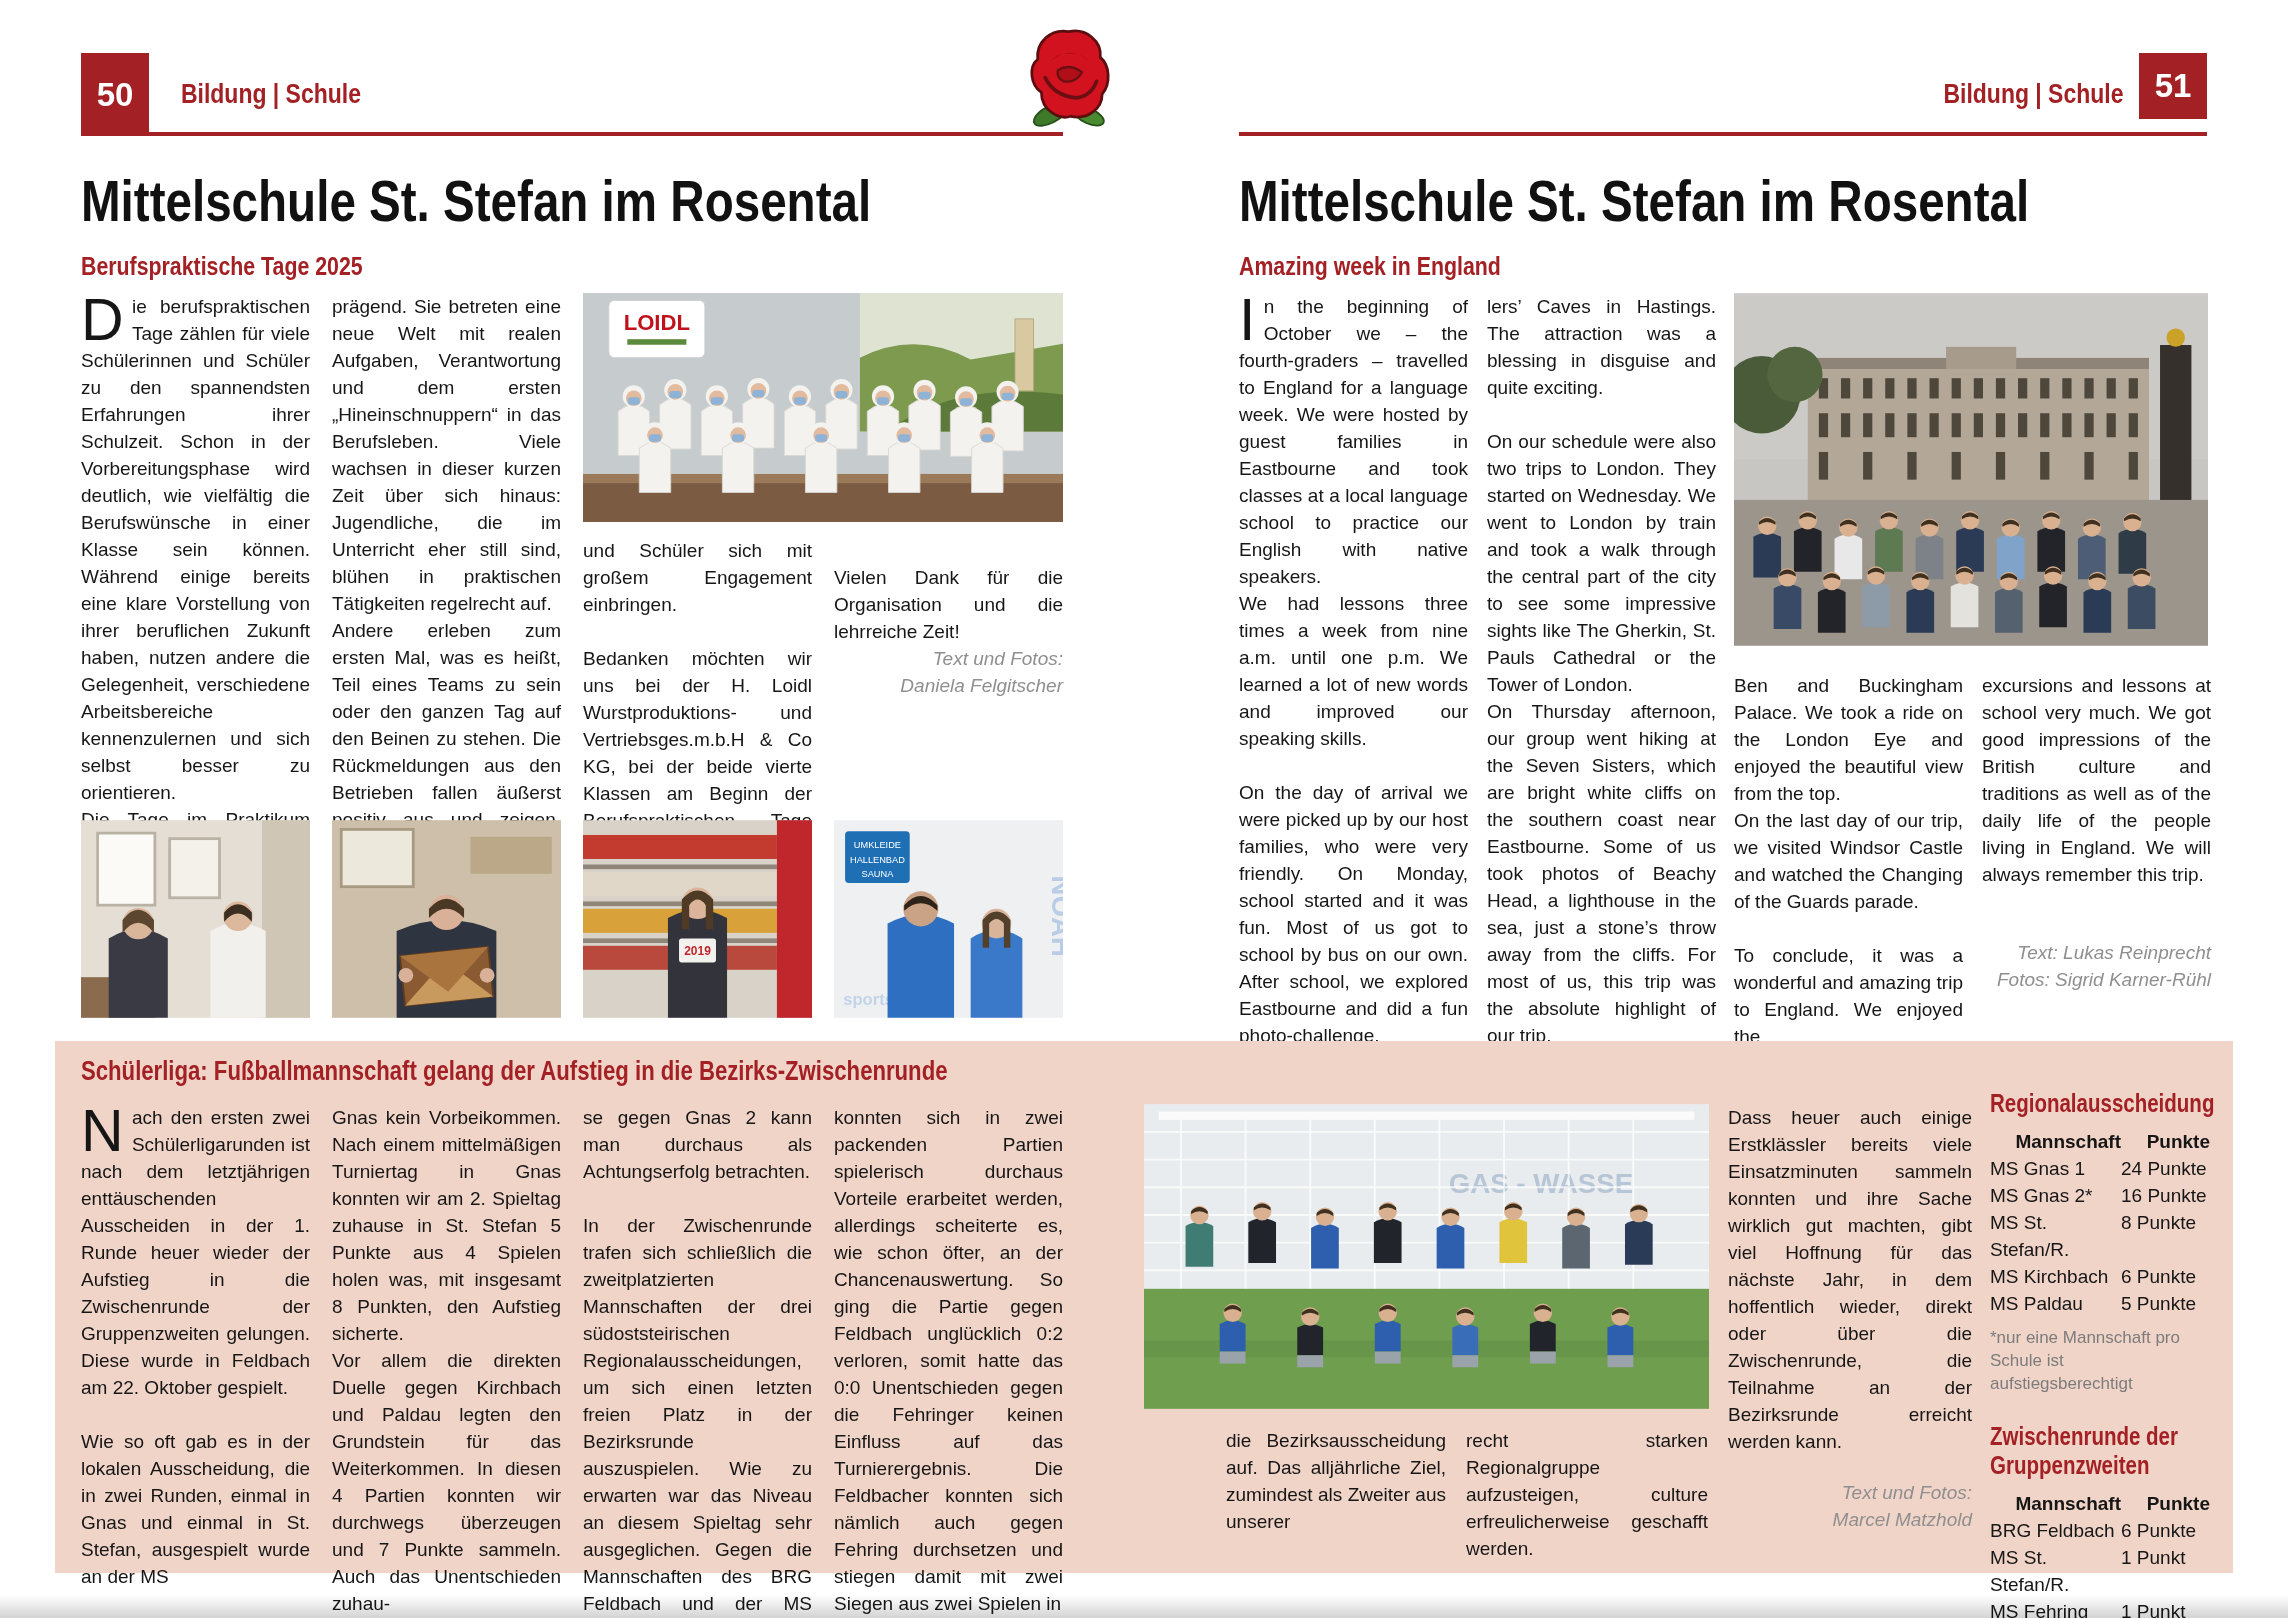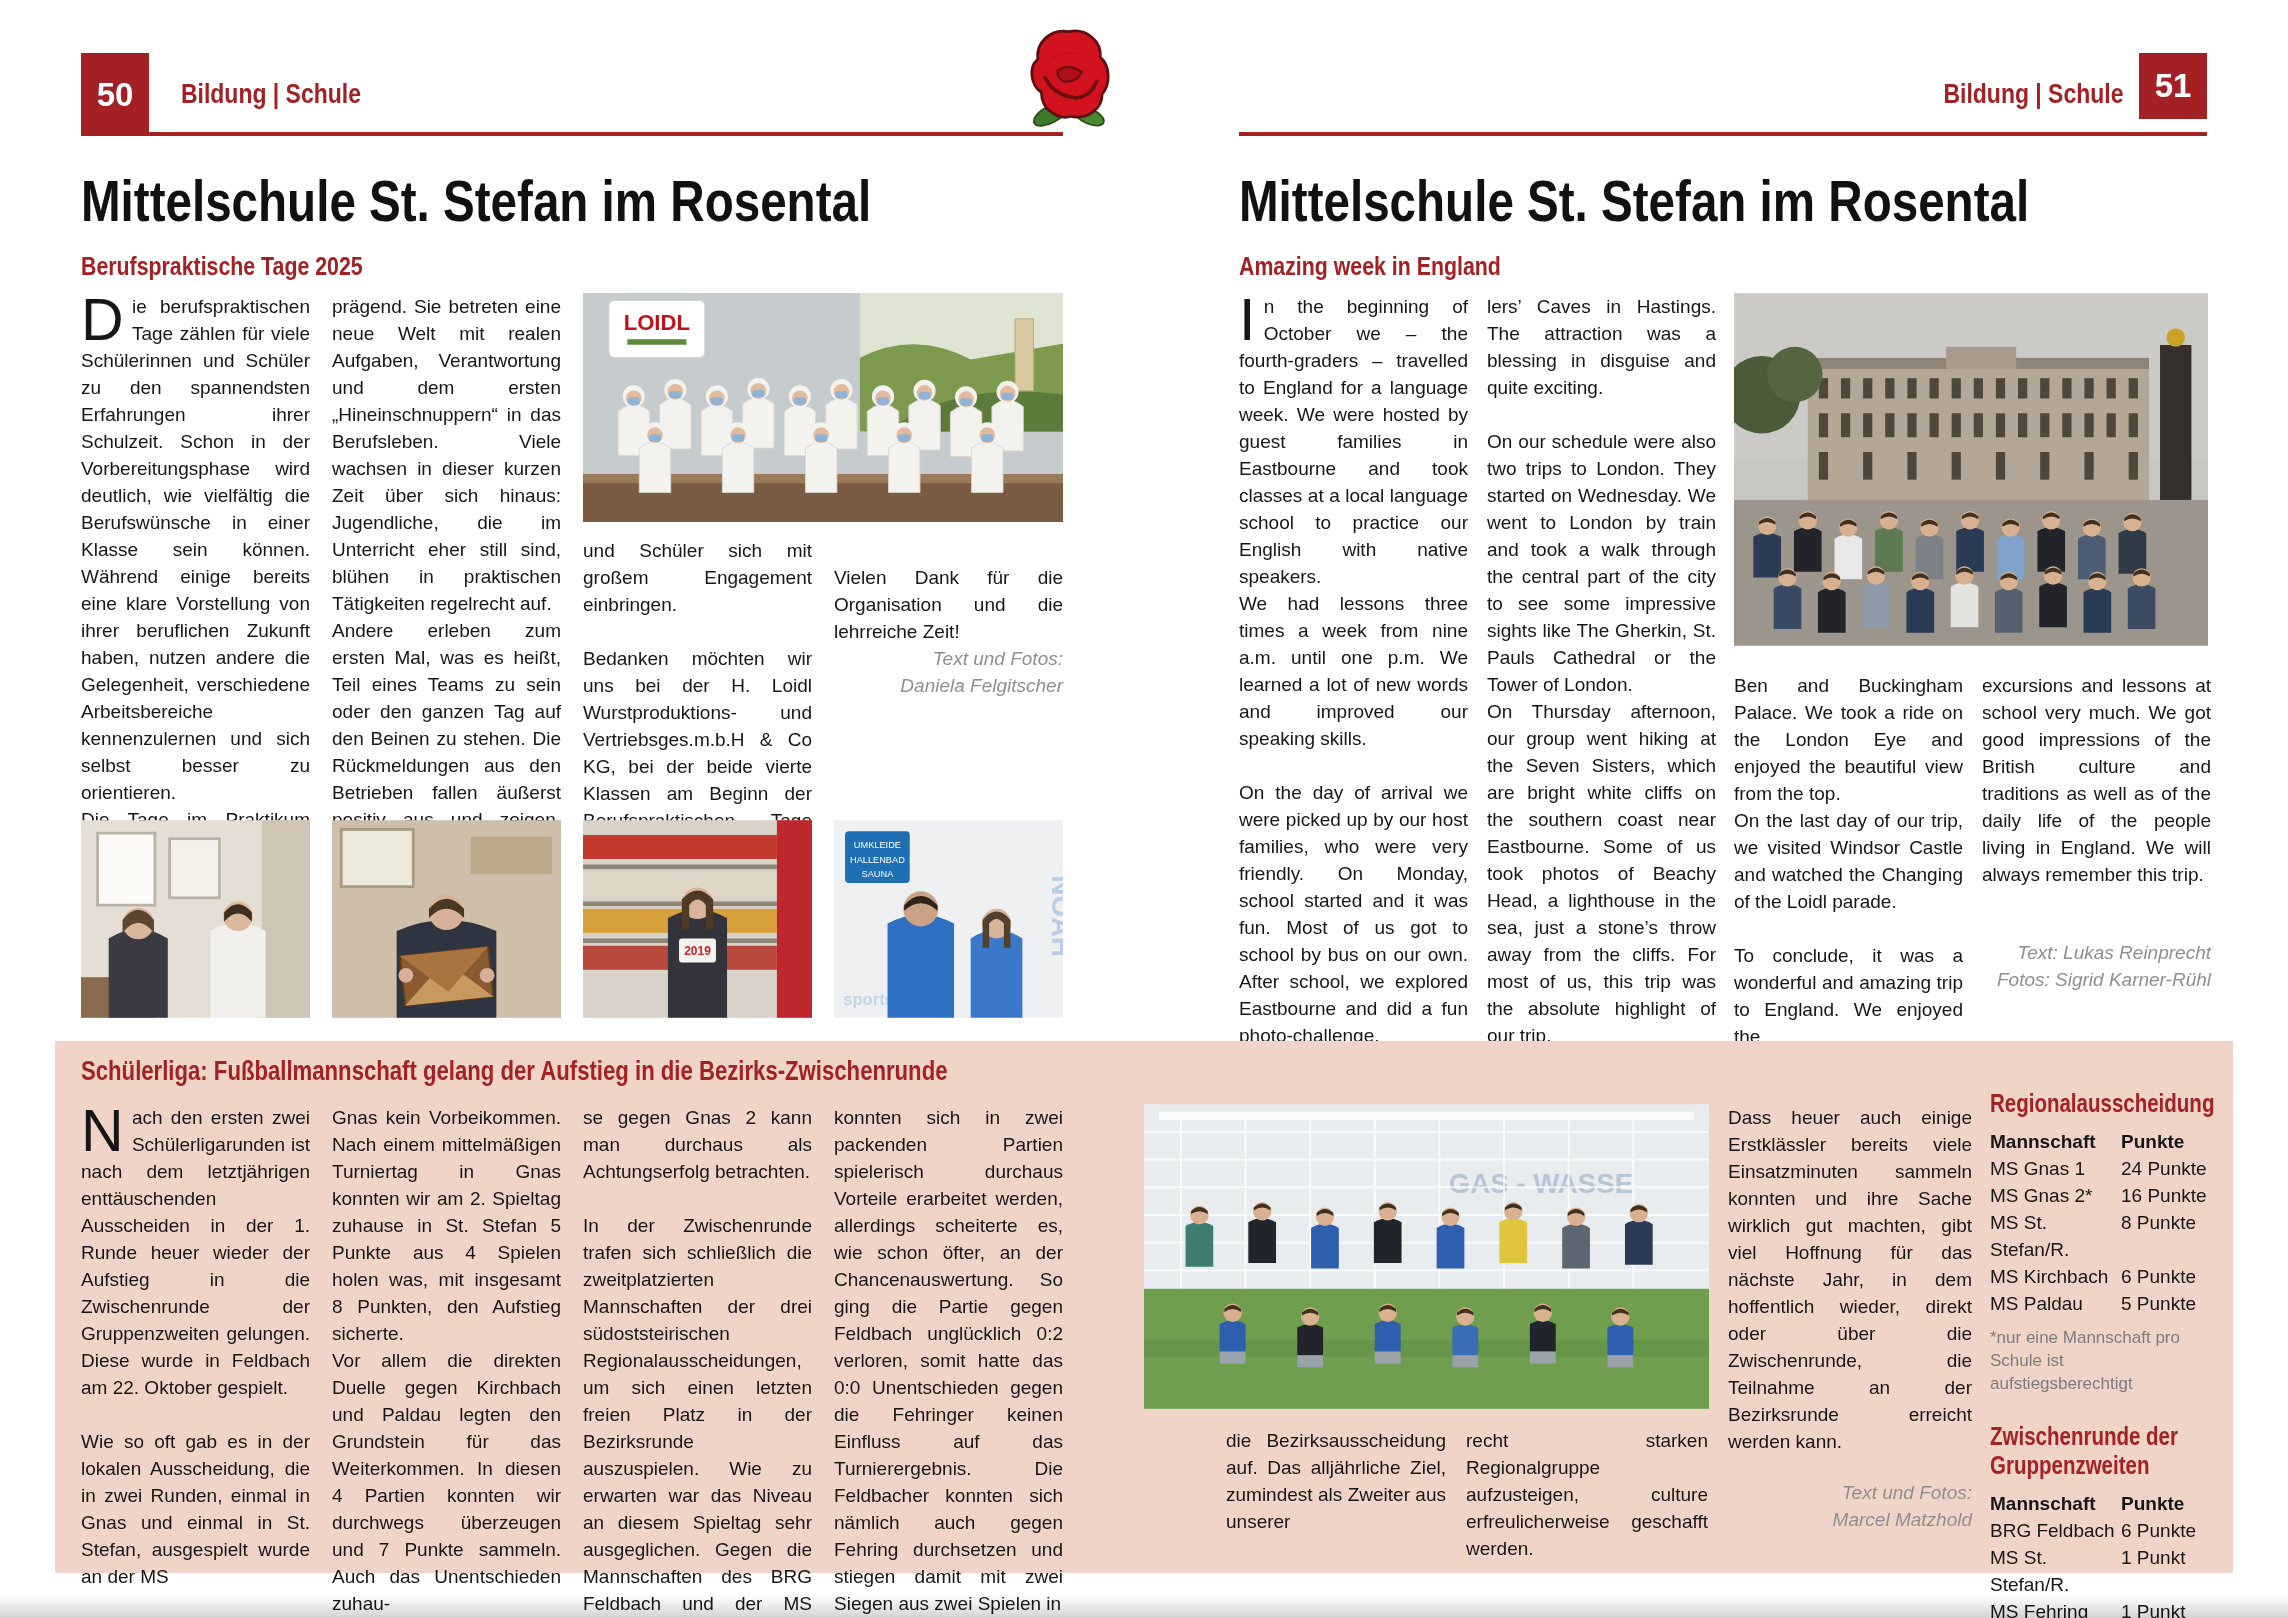--- a/index.html
+++ b/index.html
@@ -25,21 +25,21 @@
   .credit.push-sm{margin-top:24px;}
   
   .panel{position:absolute;background:var(--panel);}
   .btitle{position:absolute;font-weight:700;font-size:27px;color:var(--accent);}
   
   .tables{position:absolute;width:220px;font-size:19px;line-height:27px;}
   .thead-red{font-weight:700;font-size:25px;color:var(--accent);line-height:29.5px;margin-bottom:9.2px;}
   .trow{display:flex;}
   .tteam{width:131px;}
   .tpts{flex:1;}
-  .thdr{font-weight:700;}
+  .thdr{font-weight:700;text-align:right;}
   .tfoot{margin-top:9.2px;font-size:17px;line-height:23px;color:#7c7c7c;margin-bottom:27px;}
   .photo{position:absolute;overflow:hidden;}
   .photo svg{display:block;}
   .edge-shadow{position:absolute;left:0;bottom:0;width:2289px;height:24px;
                background:linear-gradient(to bottom,rgba(0,0,0,0),rgba(0,0,0,0.18));}
 </style>
 </head>
 <body>
 
 <div class="page">
@@ -320,21 +320,21 @@
           <use href="#g-kid" x="298" y="312" fill="#55616e"></use>
         <use href="#g-kid" x="346" y="306" fill="#23242a"></use>
           <use href="#g-kid" x="394" y="312" fill="#2b3a55"></use>
         <use href="#g-kid" x="442" y="308" fill="#3c4c62"></use>
       </g>
     </svg>
   </div>
 
   <div class="col" style="left:1734px;top:672px;">
     <p>Ben and Buckingham Palace. We took a ride on the London Eye and enjoyed the beautiful view from the top.</p>
-    <p>On the last day of our trip, we visited Windsor Castle and watched the Changing of the Loidl parade.</p>
+    <p>On the last day of our trip, we visited Windsor Castle and watched the Changing of the Guards parade.</p>
     <p class="gap">To conclude, it was a wonderful and amazing trip to England. We enjoyed the</p>
   </div>
   <div class="col" style="left:1982px;top:672px;">
     <p>excursions and lessons at school very much. We got good impressions of the British culture and traditions as well as of the daily life of the people living in England. We will always remember this trip.</p>
     <p class="credit push">
       <span>Text: Lukas Reinprecht</span><br>
       <span>Fotos: Sigrid Karner-Rühl</span>
     </p>
   </div>
 

